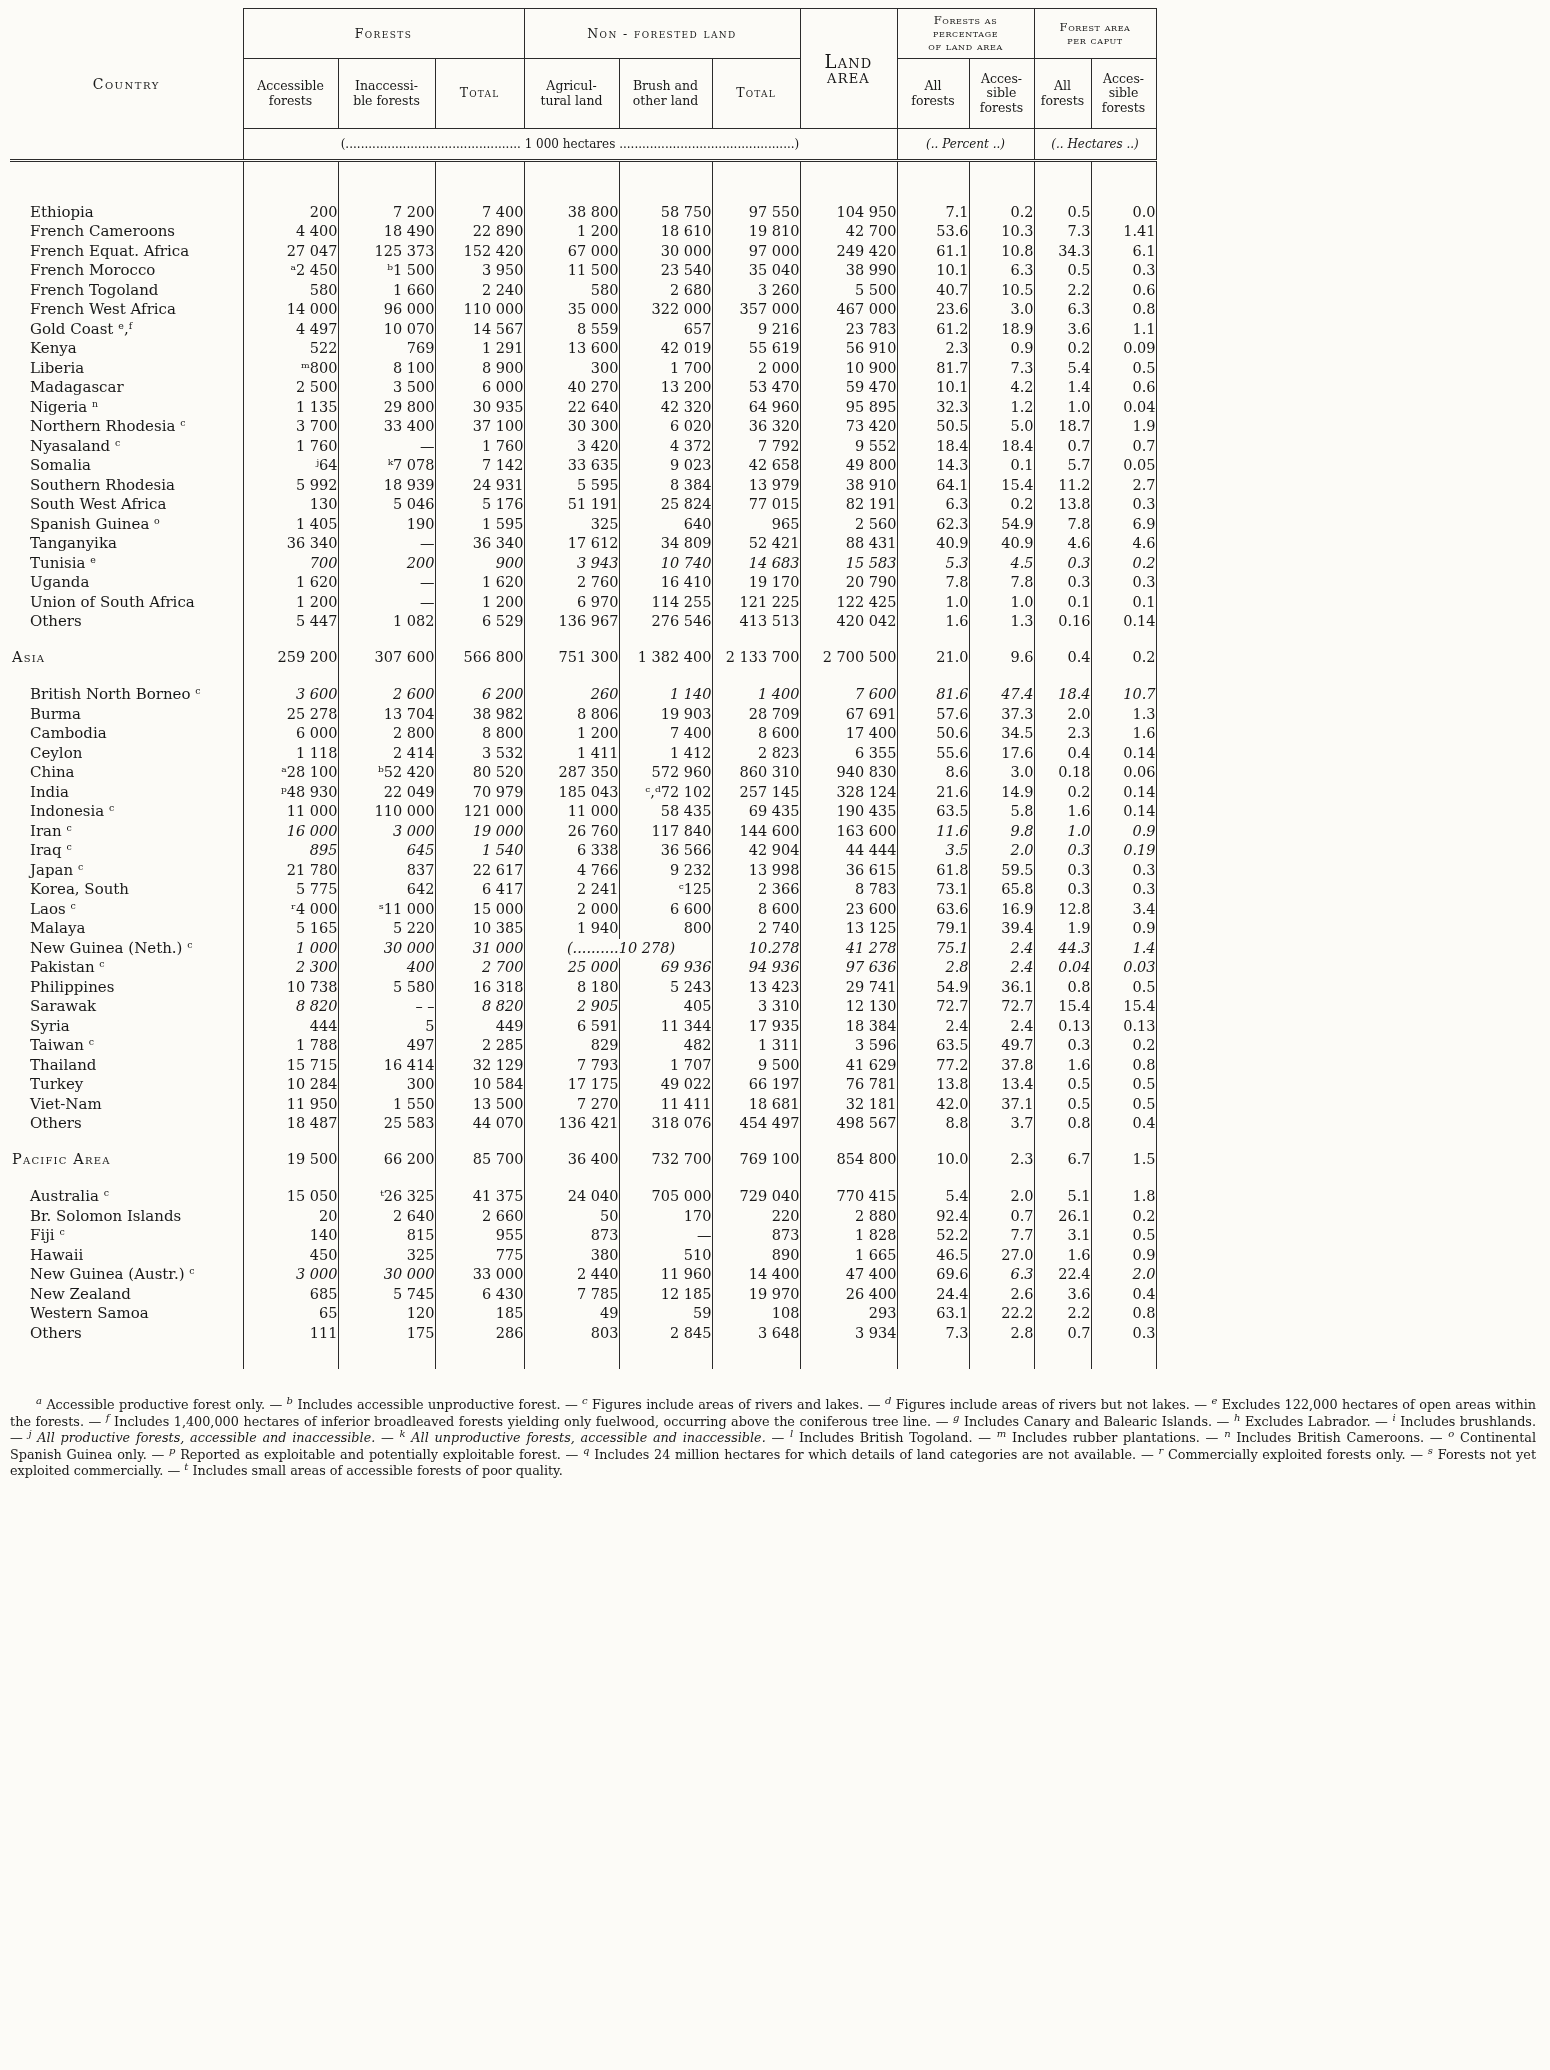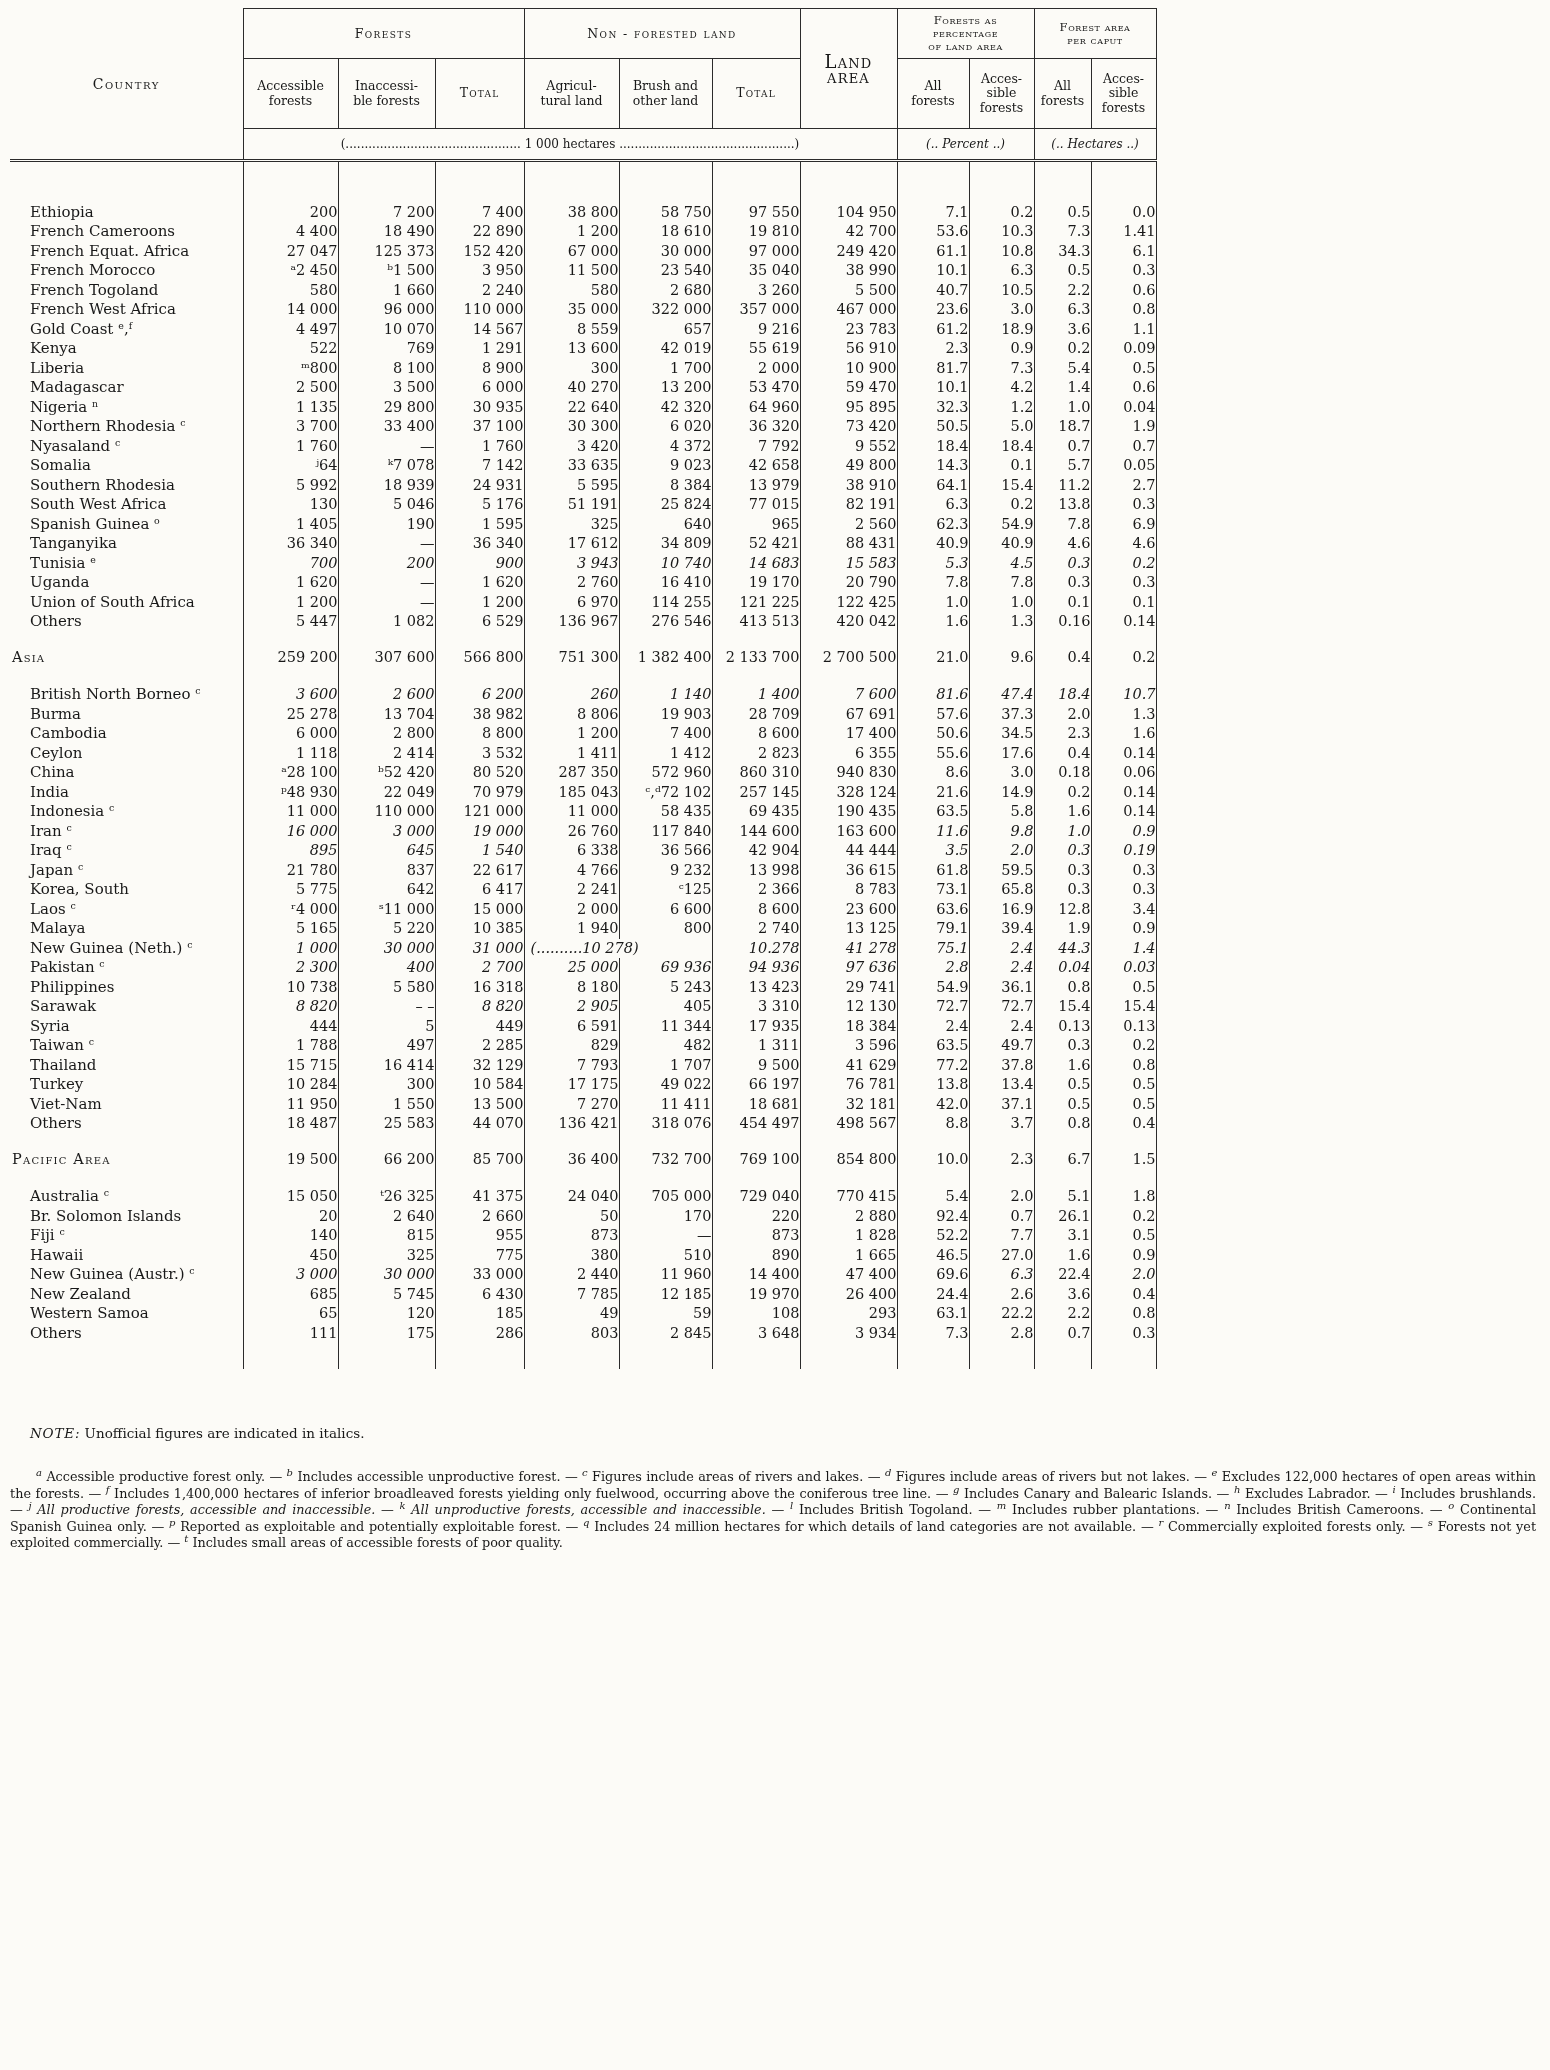--- a/index.html
+++ b/index.html
@@ -42,21 +42,21 @@
   .units th {
     height: 32px; font-size: 12px; text-align: center; vertical-align: middle;
     border-bottom: 3px double #2b2b2b; white-space: nowrap;
   }
   .units th.itl { font-style: italic; margin-top: 17px; }
   tbody tr { height: 19.5px; }
   tbody td { font-size: 14.5px; line-height: 19px; text-align: right; padding-right: 10px; vertical-align: middle; }
   tbody td.c-name { text-align: left; padding-left: 20px; padding-right: 2px; font-size: 15px; white-space: nowrap; }
   tbody td.c-name.section { font-variant: small-caps; letter-spacing: 1.2px; padding-left: 2px; font-size: 14.5px; }
   tbody td.it { font-style: italic; }
-  tbody td.mspan { text-align: left; padding-left: 6px; white-space: nowrap; }
+  tbody td.mspan { text-align: center; padding-left: 6px; white-space: nowrap; }
   tr.spacer td { font-size: 1px; line-height: 1px; }
   .note { margin: 56px 0 0 20px; font-size: 13.5px; }
   .note .notelabel { font-style: italic; letter-spacing: .8px; }
   .footnotes {
     margin: 28px 0 0 0; width: 1526px;
     font-size: 12.8px; line-height: 16.5px;
     text-align: justify; text-indent: 26px;
   }
   .footnotes sup.fm { font-style: italic; font-size: 10px; line-height: 0; }
   .footnotes span.fn-it { font-style: italic; }
@@ -972,17 +972,16 @@
           <td class="bl"></td>
           <td class="bl"></td>
           <td class="bl"></td>
           <td class="bl"></td>
           <td class="bl"></td>
           <td class="bl br"></td>
         </tr>
       </tbody>
   </table>
 
-  <p class="note"><span class="notelabel">NOTE:</span> <span>Unofficial figures are indicated in italics.</span></p>
 
   <p class="footnotes" id="footnotes"><span><sup class="fm">a</sup> Accessible productive forest only.</span> — <span><sup class="fm">b</sup> Includes accessible unproductive forest.</span> — <span><sup class="fm">c</sup> Figures include areas of rivers and lakes.</span> — <span><sup class="fm">d</sup> Figures include areas of rivers but not lakes.</span> — <span><sup class="fm">e</sup> Excludes 122,000 hectares of open areas within the forests.</span> — <span><sup class="fm">f</sup> Includes 1,400,000 hectares of inferior broadleaved forests yielding only fuelwood, occurring above the coniferous tree line.</span> — <span><sup class="fm">g</sup> Includes Canary and Balearic Islands.</span> — <span><sup class="fm">h</sup> Excludes Labrador.</span> — <span><sup class="fm">i</sup> Includes brushlands.</span> — <span class="fn-it"><sup class="fm">j</sup> All productive forests, accessible and inaccessible.</span> — <span class="fn-it"><sup class="fm">k</sup> All unproductive forests, accessible and inaccessible.</span> — <span><sup class="fm">l</sup> Includes British Togoland.</span> — <span><sup class="fm">m</sup> Includes rubber plantations.</span> — <span><sup class="fm">n</sup> Includes British Cameroons.</span> — <span><sup class="fm">o</sup> Continental Spanish Guinea only.</span> — <span><sup class="fm">p</sup> Reported as exploitable and potentially exploitable forest.</span> — <span><sup class="fm">q</sup> Includes 24 million hectares for which details of land categories are not available.</span> — <span><sup class="fm">r</sup> Commercially exploited forests only.</span> — <span><sup class="fm">s</sup> Forests not yet exploited commercially.</span> — <span><sup class="fm">t</sup> Includes small areas of accessible forests of poor quality.</span></p>
 
 </div>
 
 </body></html>

